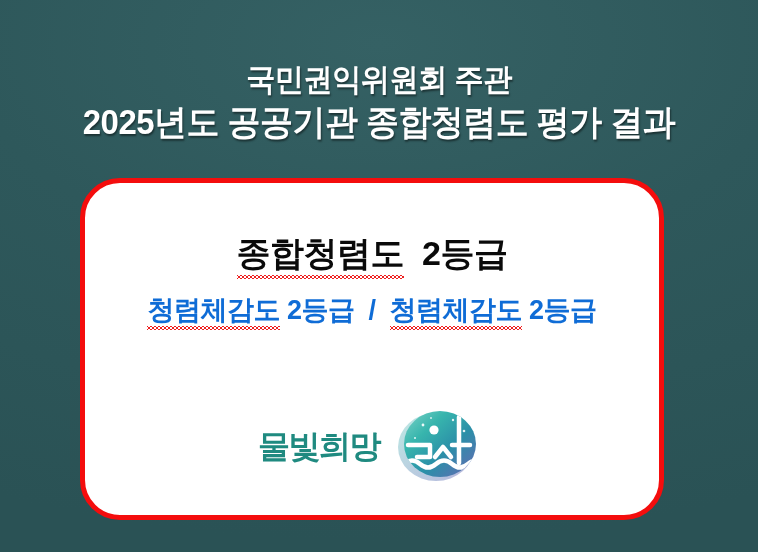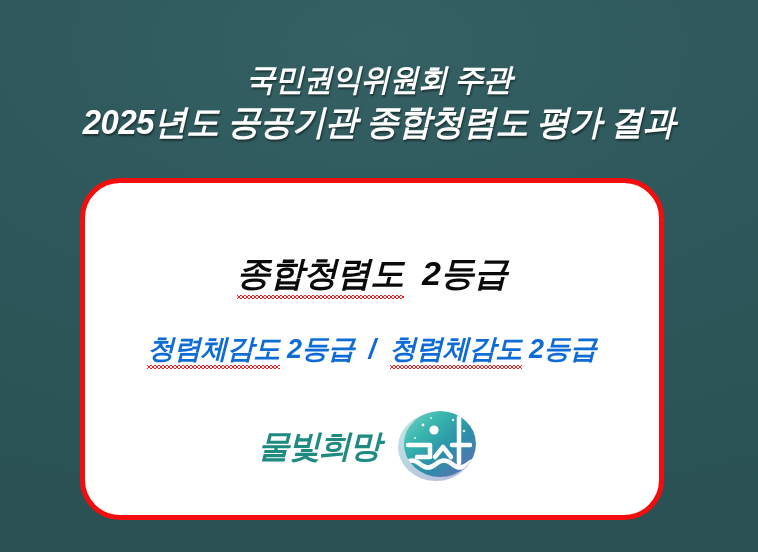--- a/index.html
+++ b/index.html
@@ -14,21 +14,20 @@
     background: #2c5659;
   }
 
   #stage {
     position: relative;
     width: 758px;
     height: 552px;
     background:
       radial-gradient(ellipse 120% 90% at 50% 8%, #356164 0%, #2e585b 45%, #2a5255 100%);
     overflow: hidden;
-    font-style: italic;
   }
 
   
   #header {
     position: absolute;
     left: 0;
     top: 62px;
     width: 758px;
     text-align: center;
     line-height: 1.18;
@@ -56,29 +55,29 @@
     background: #ffffff;
     border: 5px solid #f40d0d;
     border-radius: 40px;
     display: flex;
     flex-direction: column;
     align-items: center;
   }
 
   
   #overall-grade {
-    margin-top: 68px;
+    margin-top: 48px;
     font-size: 34px;
     font-weight: 700;
     color: #0a0a0a;
     letter-spacing: -0.5px;
     white-space: nowrap;
   }
   #sub-grades {
-    margin-top: 34px;
+    margin-top: 15px;
     font-size: 27px;
     font-weight: 700;
     color: #0f6cd6;
     letter-spacing: -0.5px;
     white-space: nowrap;
     display: flex;
     align-items: baseline;
   }
   .sep {
     color: #0f6cd6;

